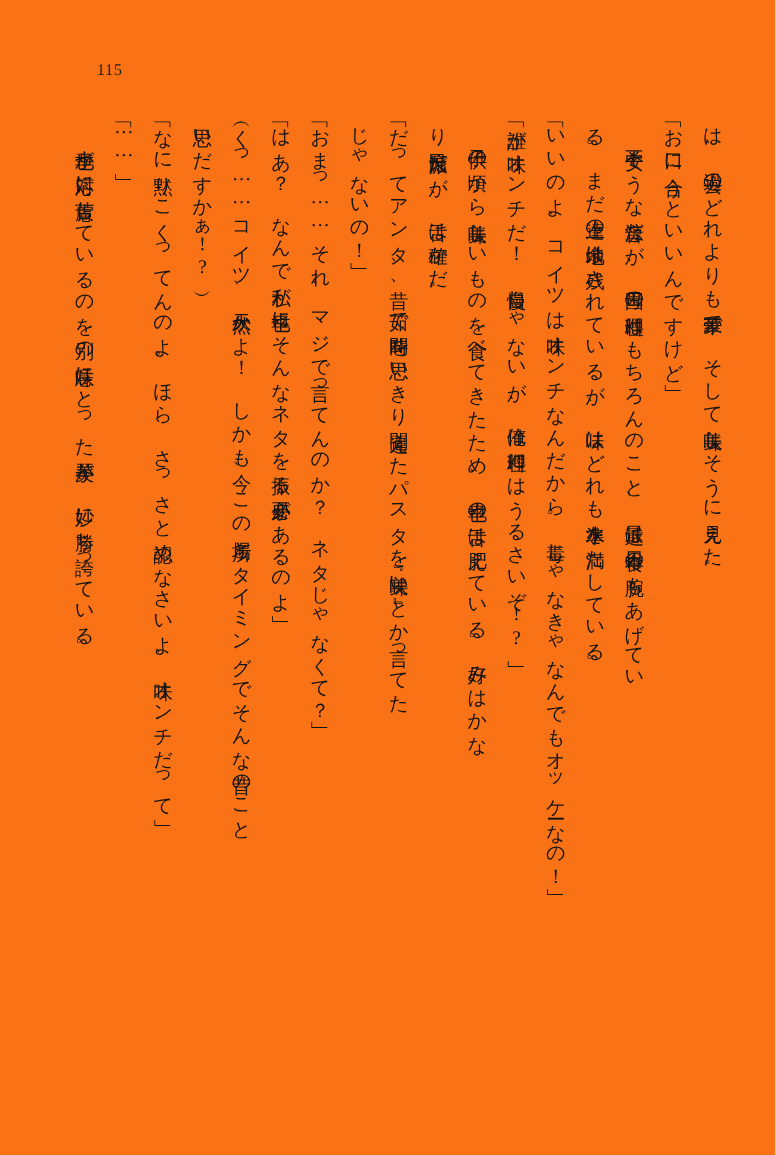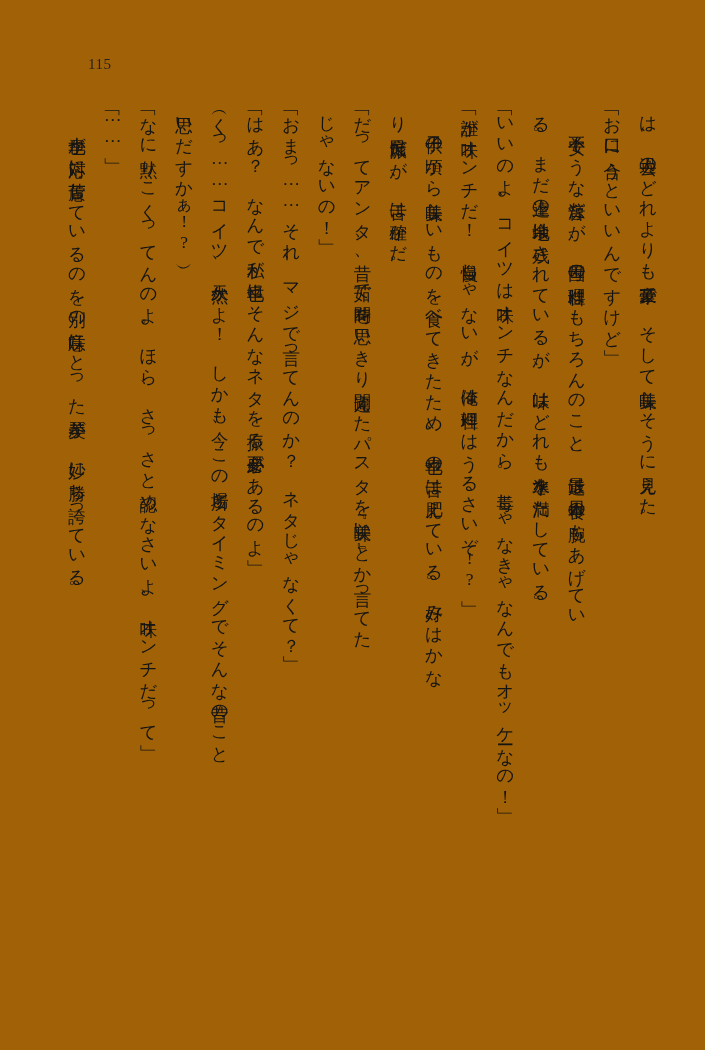--- a/index.html
+++ b/index.html
@@ -8,21 +8,21 @@
     background: #ffffff;
   }
   body {
     font-family: "Liberation Serif", "DejaVu Serif", serif;
     color: #1a1a1a;
   }
   .page {
     position: relative;
     width: 705px;
     height: 1050px;
-    background: #a16207;
+    background: #f97316;
     overflow: hidden;
     box-sizing: border-box;
   }
   .page-number {
     position: absolute;
     top: 56px;
     left: 88px;
     font-size: 15px;
     font-family: "Liberation Serif", "DejaVu Serif", serif;
     color: #222;

